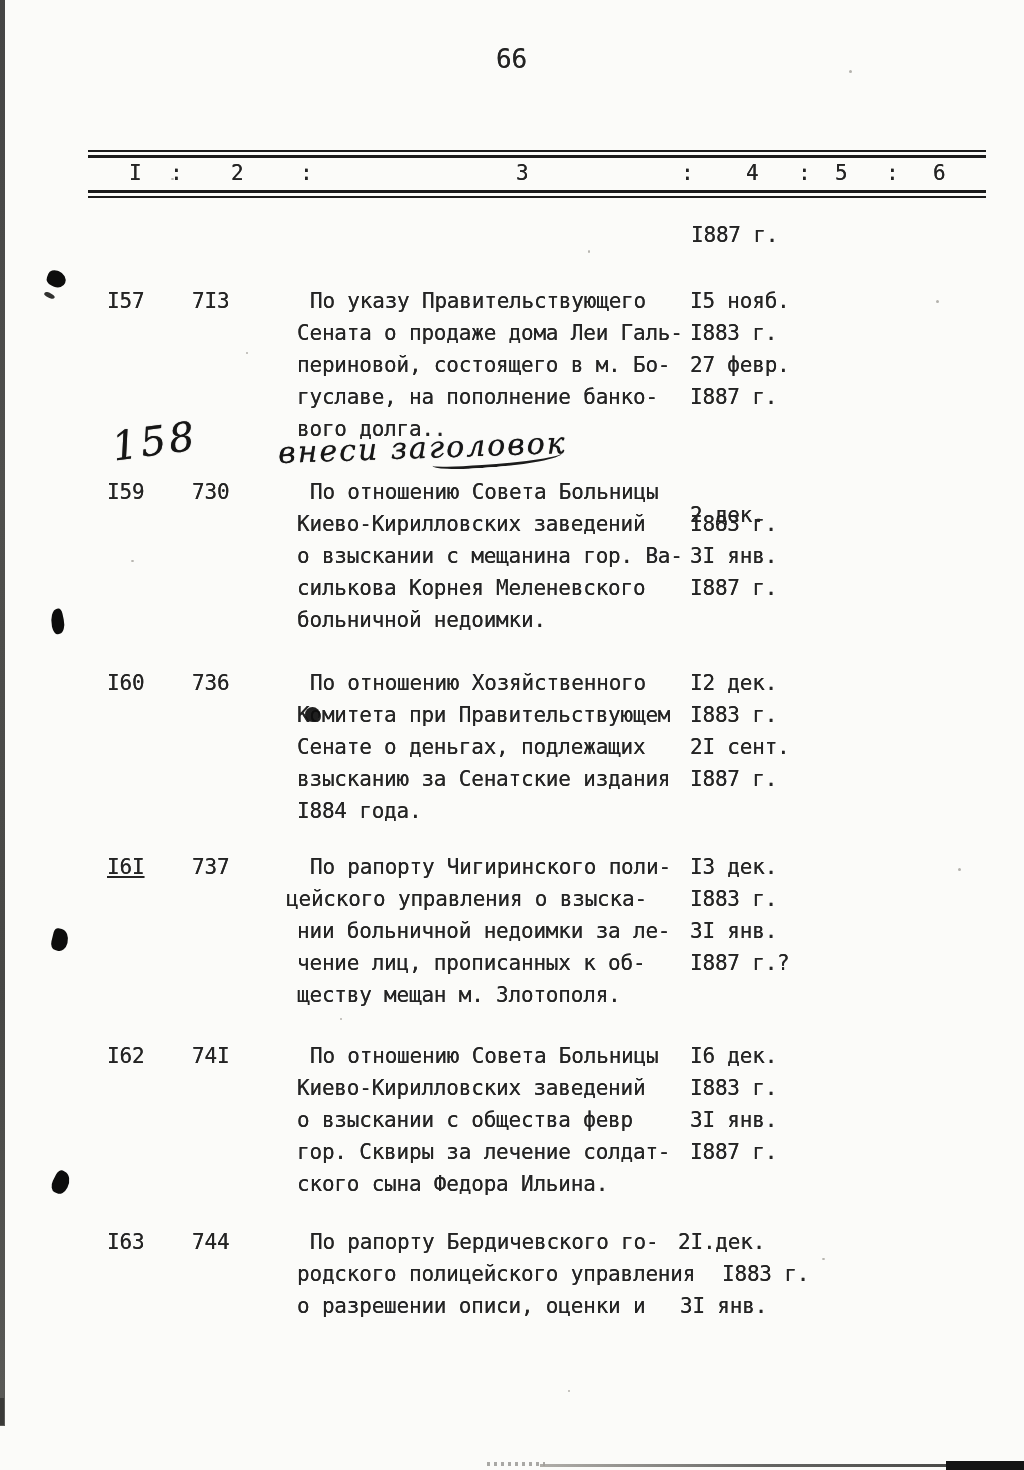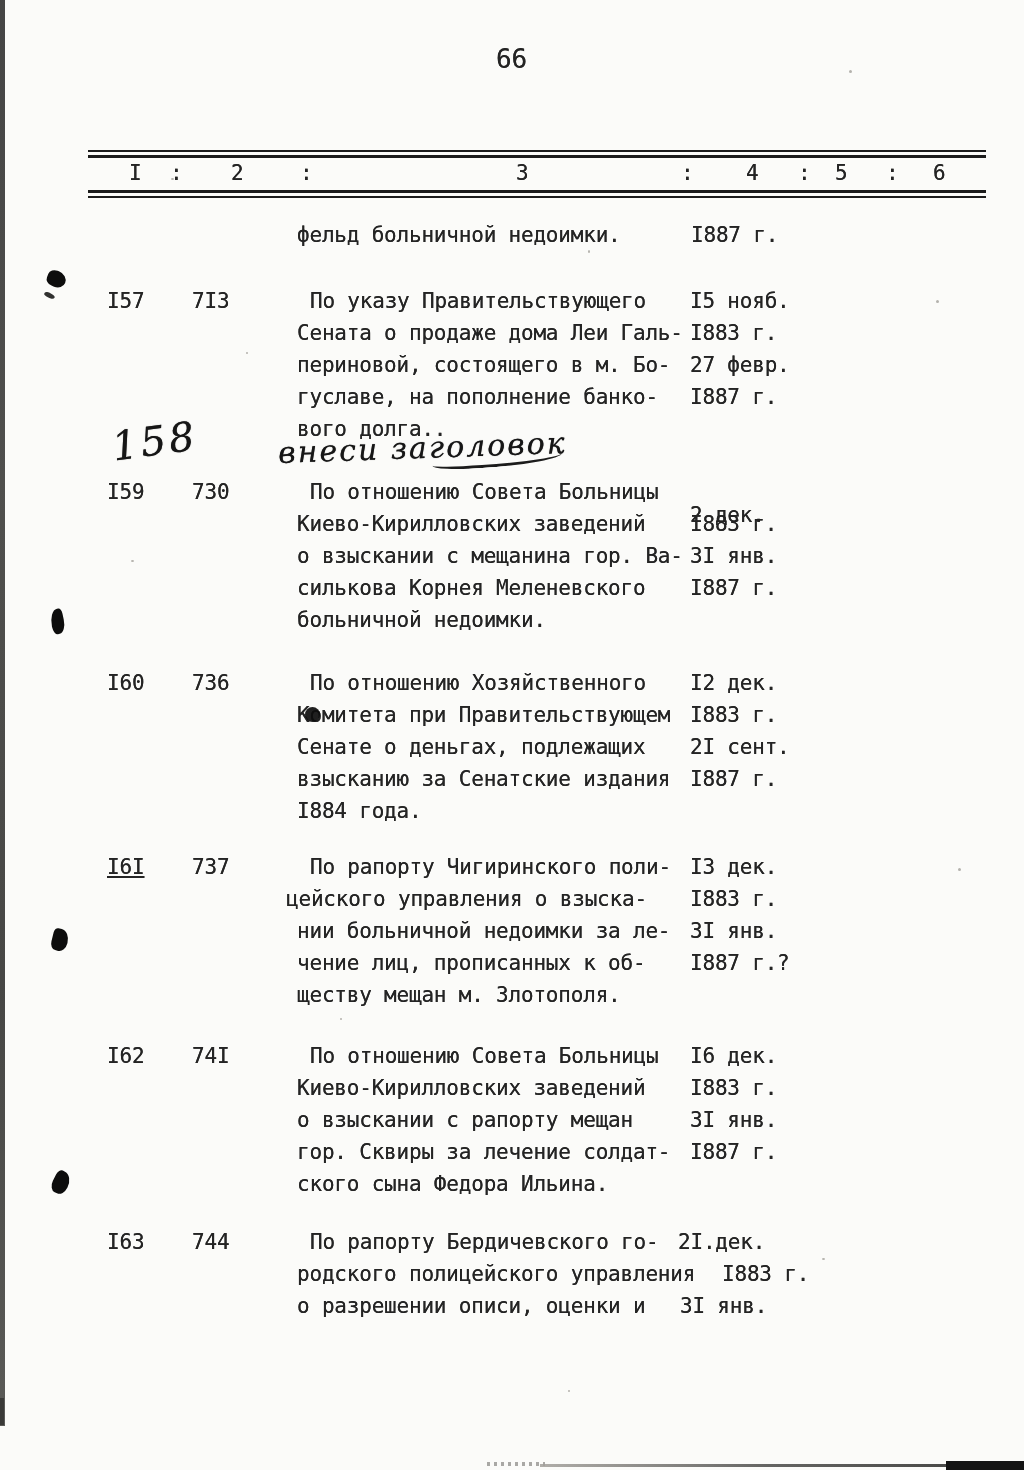--- a/index.html
+++ b/index.html
@@ -50,21 +50,20 @@
     <span class="abs typed" style="left:300px;top:162px;">:</span>
     <span class="abs typed" style="left:516px;top:162px;">3</span>
     <span class="abs typed" style="left:681px;top:162px;">:</span>
     <span class="abs typed" style="left:746px;top:162px;">4</span>
     <span class="abs typed" style="left:798px;top:162px;">:</span>
     <span class="abs typed" style="left:835px;top:162px;">5</span>
     <span class="abs typed" style="left:886px;top:162px;">:</span>
     <span class="abs typed" style="left:933px;top:162px;">6</span>
   </div>
 
-  <div class="abs typed" style="left:297px;top:224px;">фельд больничной недоимки.</div>
   <div class="abs typed" style="left:691px;top:224px;">I887 г.</div>
 
   <div id="entries">
       <div class="abs typed" style="left: 107px; top: 290px;">I57</div>
       <div class="abs typed" style="left: 192px; top: 290px; text-align: right;">7I3</div>
       <div class="abs typed" style="left: 310px; top: 290px;">По указу Правительствующего</div>
       <div class="abs typed" style="left: 297px; top: 322px;">Сената о продаже дома Леи Галь-</div>
       <div class="abs typed" style="left: 297px; top: 354px;">периновой, состоящего в м. Бо-</div>
       <div class="abs typed" style="left: 297px; top: 386px;">гуславе, на пополнение банко-</div>
       <div class="abs typed" style="left: 297px; top: 418px;">вого долга..</div>
@@ -102,21 +101,21 @@
       <div class="abs typed" style="left: 297px; top: 952px;">чение лиц, прописанных к об-</div>
       <div class="abs typed" style="left: 297px; top: 984px;">ществу мещан м. Злотополя.</div>
       <div class="abs typed" style="left: 690px; top: 856px;">I3 дек.</div>
       <div class="abs typed" style="left: 690px; top: 888px;">I883 г.</div>
       <div class="abs typed" style="left: 690px; top: 920px;">3I янв.</div>
       <div class="abs typed" style="left: 690px; top: 952px;">I887 г.?</div>
       <div class="abs typed" style="left: 107px; top: 1045px;">I62</div>
       <div class="abs typed" style="left: 192px; top: 1045px;">74I</div>
       <div class="abs typed" style="left: 310px; top: 1045px;">По отношению Совета Больницы</div>
       <div class="abs typed" style="left: 297px; top: 1077px;">Киево-Кирилловских заведений</div>
-      <div class="abs typed" style="left: 297px; top: 1109px;">о взыскании с рапорту мещан</div>
+      <div class="abs typed" style="left: 297px; top: 1109px;">о взыскании с общества февр</div>
       <div class="abs typed" style="left: 297px; top: 1141px;">гор. Сквиры за лечение солдат-</div>
       <div class="abs typed" style="left: 297px; top: 1173px;">ского сына Федора Ильина.</div>
       <div class="abs typed" style="left: 690px; top: 1045px;">I6 дек.</div>
       <div class="abs typed" style="left: 690px; top: 1077px;">I883 г.</div>
       <div class="abs typed" style="left: 690px; top: 1109px;">3I янв.</div>
       <div class="abs typed" style="left: 690px; top: 1141px;">I887 г.</div>
       <div class="abs typed" style="left: 107px; top: 1231px;">I63</div>
       <div class="abs typed" style="left: 192px; top: 1231px;">744</div>
       <div class="abs typed" style="left: 310px; top: 1231px;">По рапорту Бердичевского го-</div>
       <div class="abs typed" style="left: 297px; top: 1263px;">родского полицейского управления</div>

